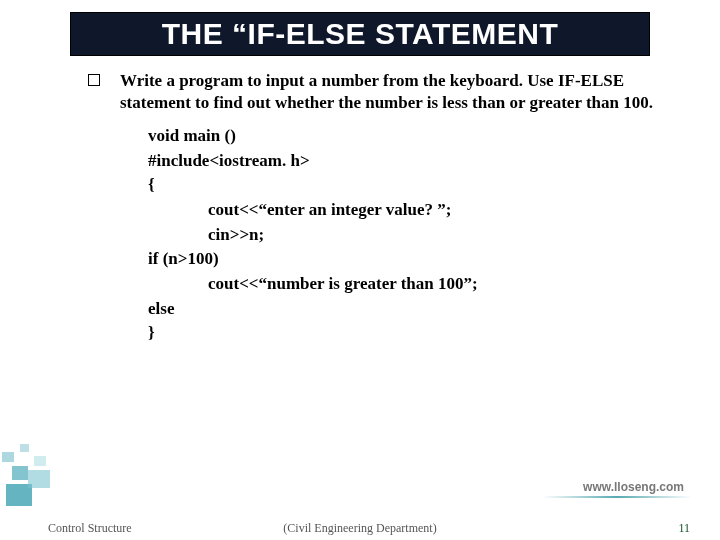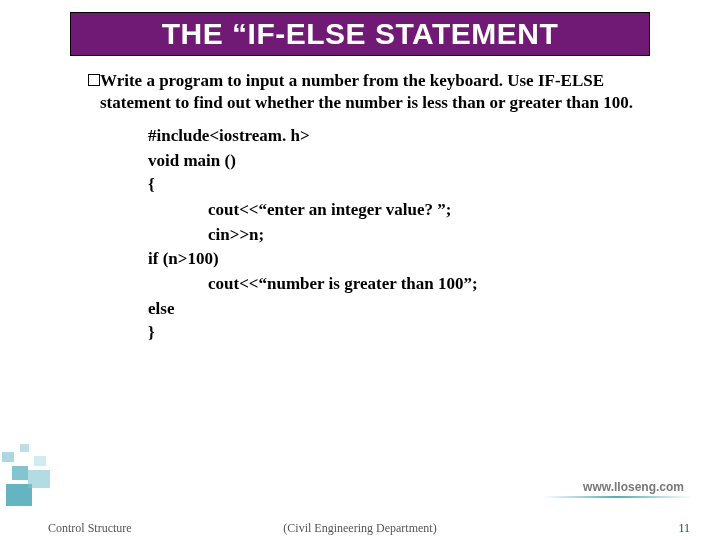--- a/index.html
+++ b/index.html
@@ -11,21 +11,21 @@
     position: relative;
     overflow: hidden;
   }
   .slide {
     width: 100%;
     height: 100%;
     position: relative;
     padding: 12px 40px 40px 40px;
   }
   .title-box {
-    background: #701a75;
+    background: #0f172a;
     border: 1px solid #000;
     margin: 0 auto;
     width: 580px;
     padding: 4px 26px;
     text-align: center;
   }
   .title-text {
     color: #fff;
     font-family: 'Arial Narrow', Arial, sans-serif;
     font-weight: bold;
@@ -33,21 +33,21 @@
     letter-spacing: 0.5px;
   }
   .content {
     margin-top: 14px;
     margin-left: 48px;
     margin-right: 20px;
   }
   .bullet-row {
     display: flex;
     align-items: flex-start;
-    gap: 0;
+    gap: 20px;
     justify-content: center;
   }
   .bullet-square {
     width: 12px;
     height: 12px;
     border: 1.5px solid #000;
     margin-top: 4px;
     flex-shrink: 0;
   }
   .prompt {
@@ -126,22 +126,22 @@
     <div class="title-text">THE “IF-ELSE STATEMENT</div>
   </div>
 
   <div class="content">
     <div class="bullet-row">
       <div class="bullet-square"></div>
       <div class="prompt">Write a program to input a number from the keyboard. Use IF-ELSE statement to find out whether the number is less than or greater than 100.</div>
     </div>
 
     <div class="code-block">
+      <div>void main ()</div>
       <div>#include&lt;iostream. h&gt;</div>
-      <div>void main ()</div>
       <div>{</div>
       <div class="indent1">cout&lt;&lt;“enter an integer value? ”;</div>
       <div class="indent1">cin&gt;&gt;n;</div>
       <div>if (n&gt;100)</div>
       <div class="indent1">cout&lt;&lt;“number is greater than 100”;</div>
       <div>else</div>
       <div>}</div>
     </div>
   </div>
 

